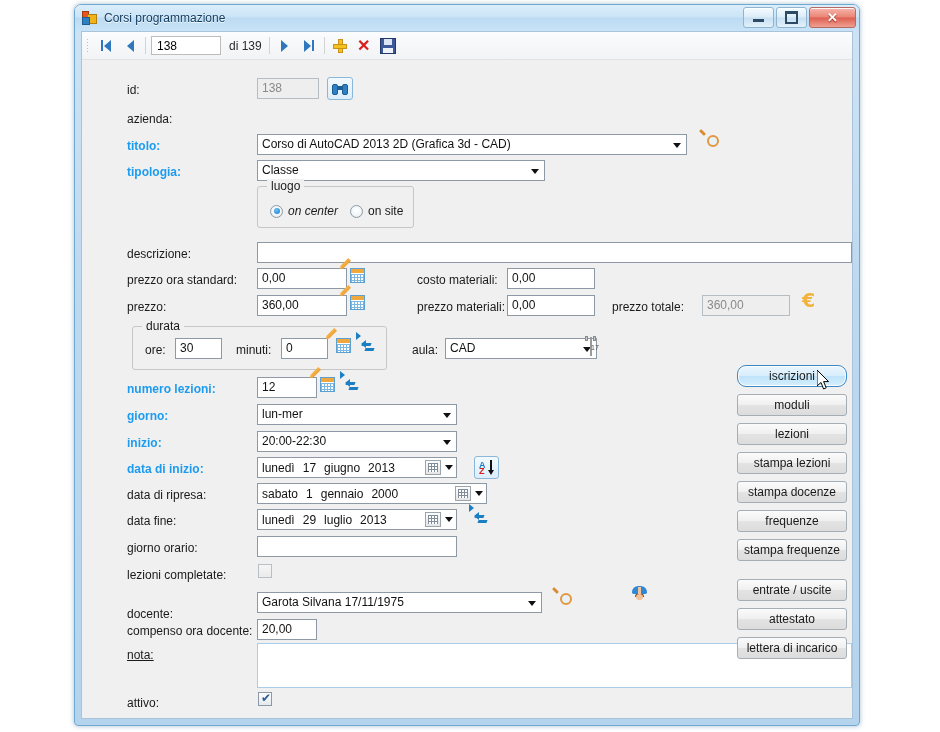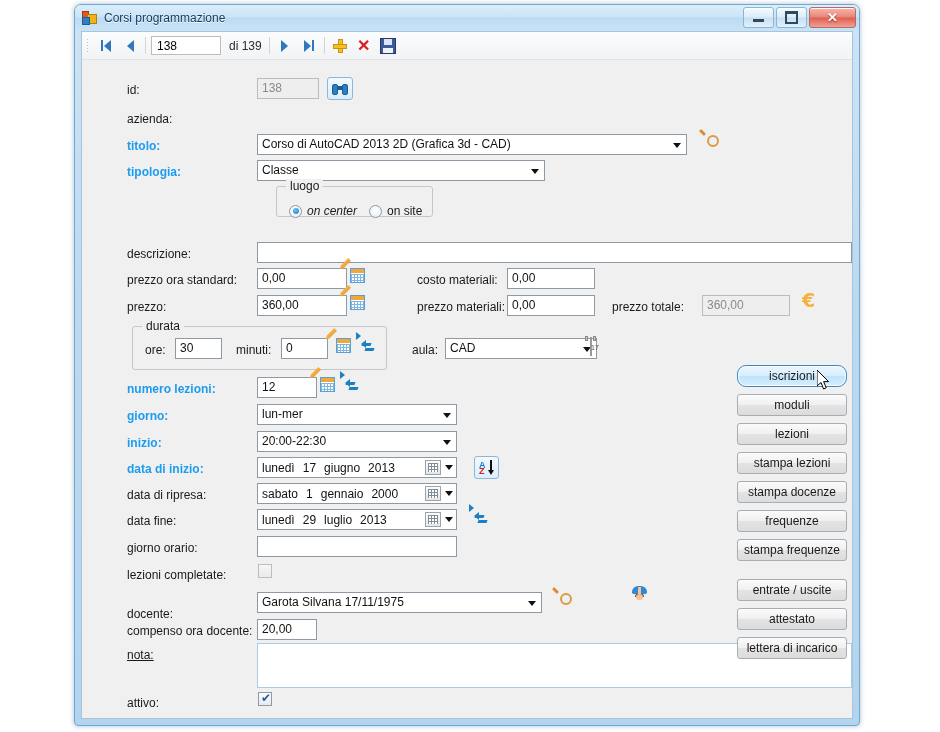--- a/index.html
+++ b/index.html
@@ -331,21 +331,21 @@
       <div style="position:absolute; left:625px; top:75px;">
         <span class="ico-mag"><span class="lens"></span><span class="handle"></span></span>
       </div>
 
       <div class="lbl blue" style="left:45px; top:105px;">tipologia:</div>
       <div class="combo" style="left:175px; top:100px; width:288px;">
         <span>Classe</span>
         <span class="arr"></span>
       </div>
 
-      <div class="group" style="left:175px; top:126px; width:157px; height:31px;margin-left:19px;">
+      <div class="group" style="left:175px; top:126px; width:157px; height:42px;">
         <span class="gtitle">luogo</span>
         <div class="radio on" style="left:12px; top:17px;font-style:italic;">
           <span class="dot"></span>
           <span>on center</span>
         </div>
         <div class="radio" style="left:92px; top:17px;">
           <span class="dot"></span>
           <span>on site</span>
         </div>
       </div>
@@ -436,21 +436,21 @@
       <div class="ibtn-box" style="left:392px; top:396px; width:25px; height:23px;">
         <span class="ico-sort">
           <span class="A">A</span>
             <span class="Z">Z</span>
             <span class="stem"></span>
             <span class="arrow" style="top:10px;"></span>
         </span>
       </div>
 
       <div class="lbl" style="left:45px; top:428px;">data di ripresa:</div>
-      <div class="dtp" style="left:175px; top:423px; width:200px;">
+      <div class="dtp" style="left:175px; top:423px; width:230px;">
         <span class="seg">sabato</span>
         <span class="seg">1</span>
         <span class="seg">gennaio</span>
         <span class="seg">2000</span>
         <span class="spacer"></span>
         <span class="cal-btn"></span>
         <span class="dd">
             <i></i>
           </span>
       </div>

